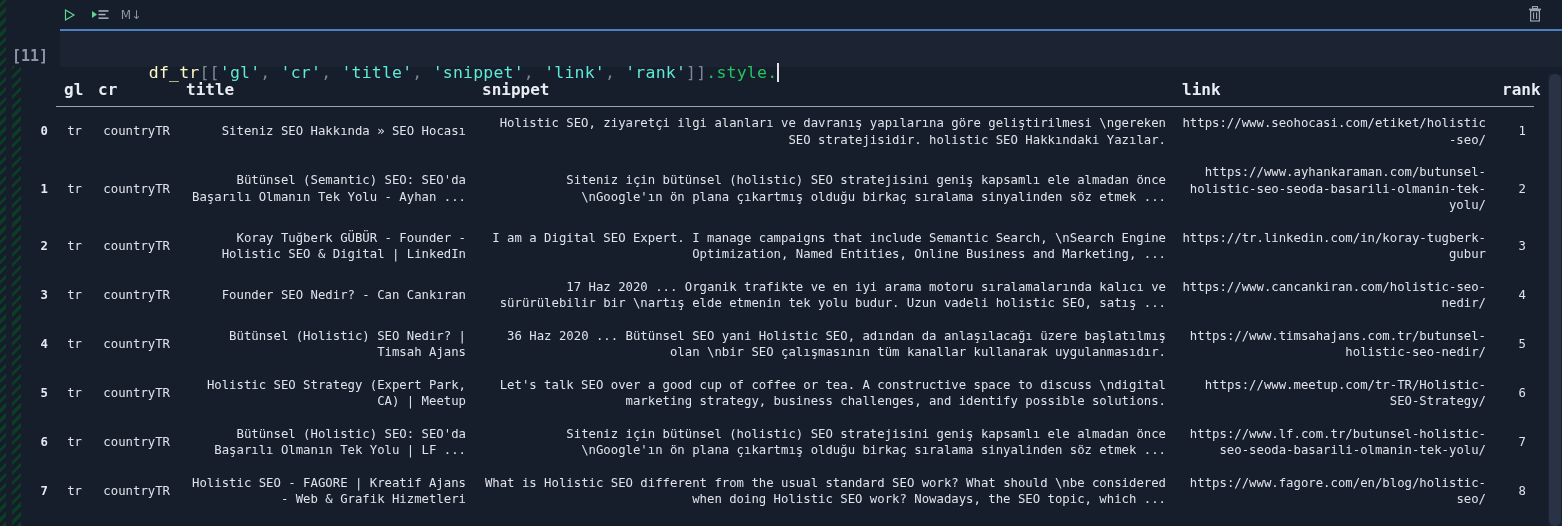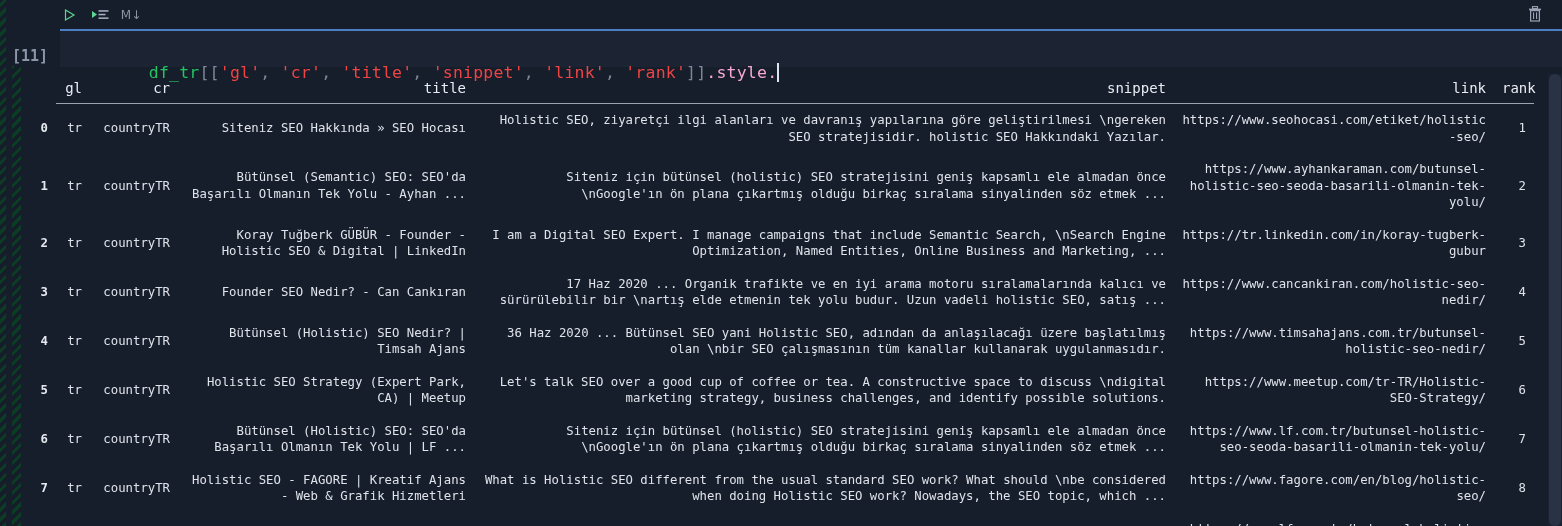--- a/index.html
+++ b/index.html
@@ -85,25 +85,25 @@
   }
   #code-line {
     position: absolute;
     left: 28px; top: 6px;
     font-size: 16.5px;
     line-height: 24px;
     white-space: pre;
     color: #d6dae2;
     letter-spacing: 0.2px;
   }
-  .tok-plain   { color: #22c55e; }
+  .tok-plain   { color: #fef9c3; }
   .tok-bracket { color: #7d8796; }
-  .tok-str     { color: #ef4444; }
+  .tok-str     { color: #5eead4; }
   .tok-punct   { color: #7d8796; }
-  .tok-attr    { color: #f9a8d4; }
+  .tok-attr    { color: #22c55e; }
   #code-caret {
     display: inline-block;
     width: 2px;
     height: 19px;
     background: #dfe4ec;
     vertical-align: -4px;
     margin-left: 0px;
   }
 
   
@@ -116,28 +116,28 @@
   }
   table#df-table {
     border-collapse: collapse;
     width: 1508px;
     table-layout: fixed;
     font-family: "DejaVu Sans Mono", "Liberation Mono", monospace;
     font-size: 12.3px;
     color: #dfe3ea;
   }
   #df-table thead th {
-    font-weight: normal;
+    font-weight: bold;
     color: #e9edf3;
     padding: 6px 8px 7px 8px;
     border-bottom: 1.4px solid #9aa4b4;
     vertical-align: bottom;
-    text-align: right;
+    text-align: left;
     white-space: nowrap;
-    font-size: 14px;
+    font-size: 16px;
   }
   #df-table th.col-index { border-bottom-color: transparent; }
   #df-table tbody td {
     padding: 8px 8px;
     vertical-align: middle;
     text-align: right;
     line-height: 16.5px;
     word-wrap: break-word;
     overflow-wrap: break-word;
   }

